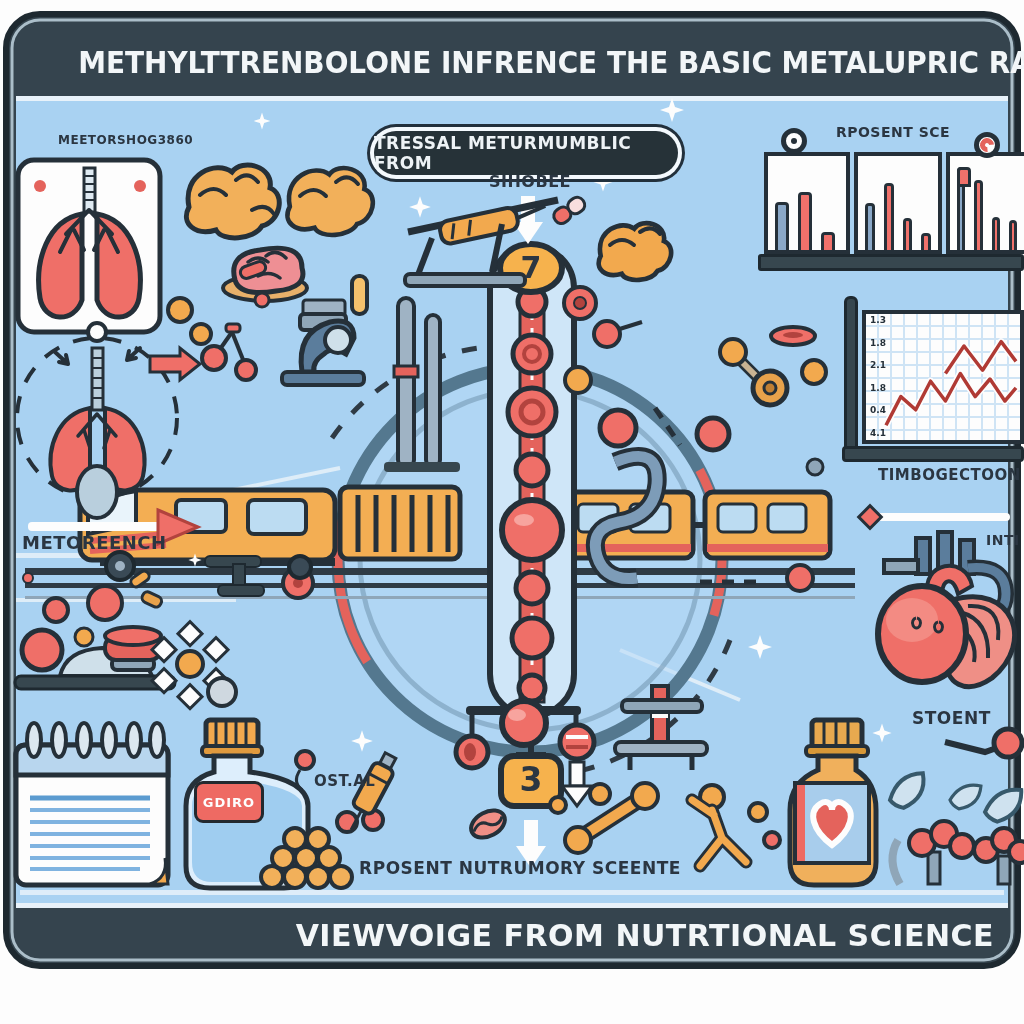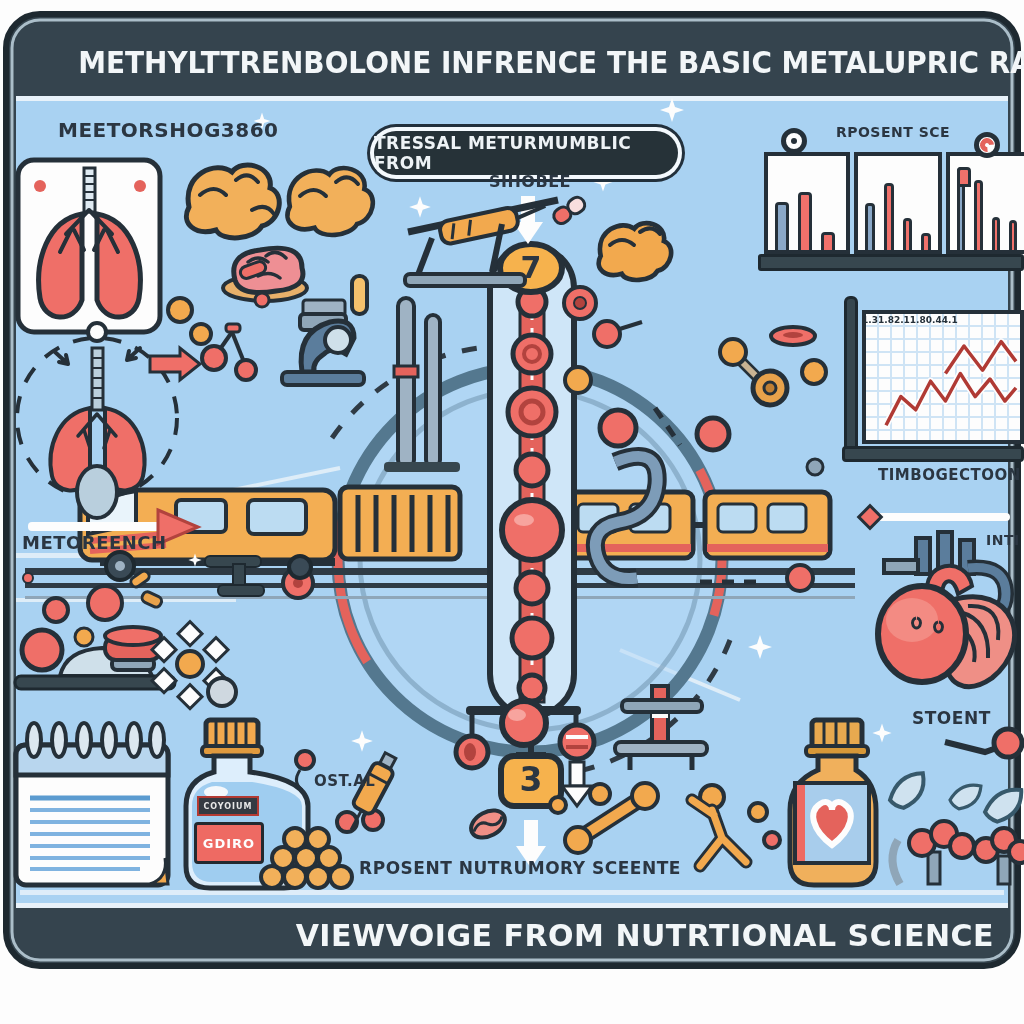--- a/index.html
+++ b/index.html
@@ -40,33 +40,33 @@
        border-radius:50%;background:#253039;}
   
   #line-chart{position:absolute;left:842px;top:296px;width:182px;height:172px;}
   #line-stand{position:absolute;left:2px;top:0;width:14px;height:166px;
        background:#37474f;border:3px solid #1e2930;border-radius:6px;box-sizing:border-box;}
   #line-panel{position:absolute;left:20px;top:14px;width:162px;height:134px;
        background:#fdfdfd;border:4px solid #253039;box-sizing:border-box;
        background-image:
          repeating-linear-gradient(to right,transparent 0 11px,#cfe4f5 11px 13px),
          repeating-linear-gradient(to bottom,transparent 0 11px,#cfe4f5 11px 13px);}
-  #line-ticks{position:absolute;left:20px;top:20px;width:22px;height:122px;
-       display:flex;flex-direction:row;justify-content:space-between;z-index:3;}
+  #line-ticks{position:absolute;left:28px;top:20px;width:22px;height:122px;
+       display:flex;flex-direction:column;justify-content:space-between;z-index:3;}
   #line-ticks span{font-size:9px;font-weight:bold;color:#253039;line-height:1;}
   #line-svg{position:absolute;left:20px;top:14px;z-index:2;}
   #line-base{position:absolute;left:0;top:150px;width:182px;height:16px;
        background:#37474f;border:3px solid #1e2930;border-radius:4px;box-sizing:border-box;}
   
   #bottle1-strip{position:absolute;left:197px;top:796px;width:62px;height:20px;
        background:#343a42;border:2px solid #b33a33;color:#e8e8e8;font-size:8px;
        font-weight:bold;display:flex;align-items:center;justify-content:center;
        letter-spacing:1px;box-sizing:border-box;}
-  #bottle1-label{position:absolute;left:194px;top:822px;width:70px;height:42px;
-       background:#ee6a63;border:3px solid #23292f;border-radius:4px;color:#fdfdfd;
+  #bottle1-label{position:absolute;left:194px;top:781px;width:70px;height:42px;
+       background:#ee6a63;border:3px solid #23292f;border-radius:9px;color:#fdfdfd;
        font-size:13px;font-weight:bold;display:flex;align-items:center;
        justify-content:center;letter-spacing:1px;box-sizing:border-box;}
   .badge{position:absolute;text-align:center;color:#2b3642;font-weight:bold;}
   #badge-top{left:503px;top:250px;width:56px;font-size:30px;}
   #badge-bottom{left:503px;top:760px;width:56px;font-size:33px;}
 </style>
 </head>
 <body>
 
 <div id="stage">
@@ -503,21 +503,21 @@
     <use href="#spark" transform="translate(760,647)"></use>
     <use href="#spark" transform="translate(882,733) scale(.8)"></use>
     <use href="#spark" transform="translate(362,741) scale(.9)"></use>
     <use href="#spark" transform="translate(195,560) scale(.55)"></use>
   </g>
 </svg>
 
 <div class="lbl white" id="title-banner">METHYLTTRENBOLONE INFRENCE THE BASIC METALUPRIC RATE</div>
 <div class="lbl white" id="footer-banner">VIEWVOIGE FROM NUTRTIONAL SCIENCE</div>
 
-<div class="lbl" style="left:58px;top:118px;font-size:20px;">MEETORSHOG3860</div>
+<div class="lbl" style="left:58px;top:133px;font-size:12px;">MEETORSHOG3860</div>
 <div id="center-pill">TRESSAL METURMUMBLIC FROM</div>
 <div class="lbl center" style="left:455px;top:172px;width:150px;font-size:16px;">SIHOBEE</div>
 <div class="lbl center" style="left:828px;top:124px;width:130px;font-size:14px;">RPOSENT SCE</div>
 <div class="lbl" style="left:22px;top:532px;font-size:18px;">METOREENCH</div>
 <div class="lbl center" style="left:878px;top:466px;width:140px;font-size:15px;">TIMBOGECTOON</div>
 <div class="lbl" style="left:986px;top:532px;font-size:14px;">INTI</div>
 <div class="lbl" style="left:912px;top:708px;font-size:17px;">STOENT</div>
 <div class="lbl" style="left:314px;top:772px;font-size:15px;">OST.AL</div>
 <div class="lbl center" style="left:355px;top:858px;width:330px;font-size:17px;">RPOSENT NUTRUMORY SCEENTE</div>
 

